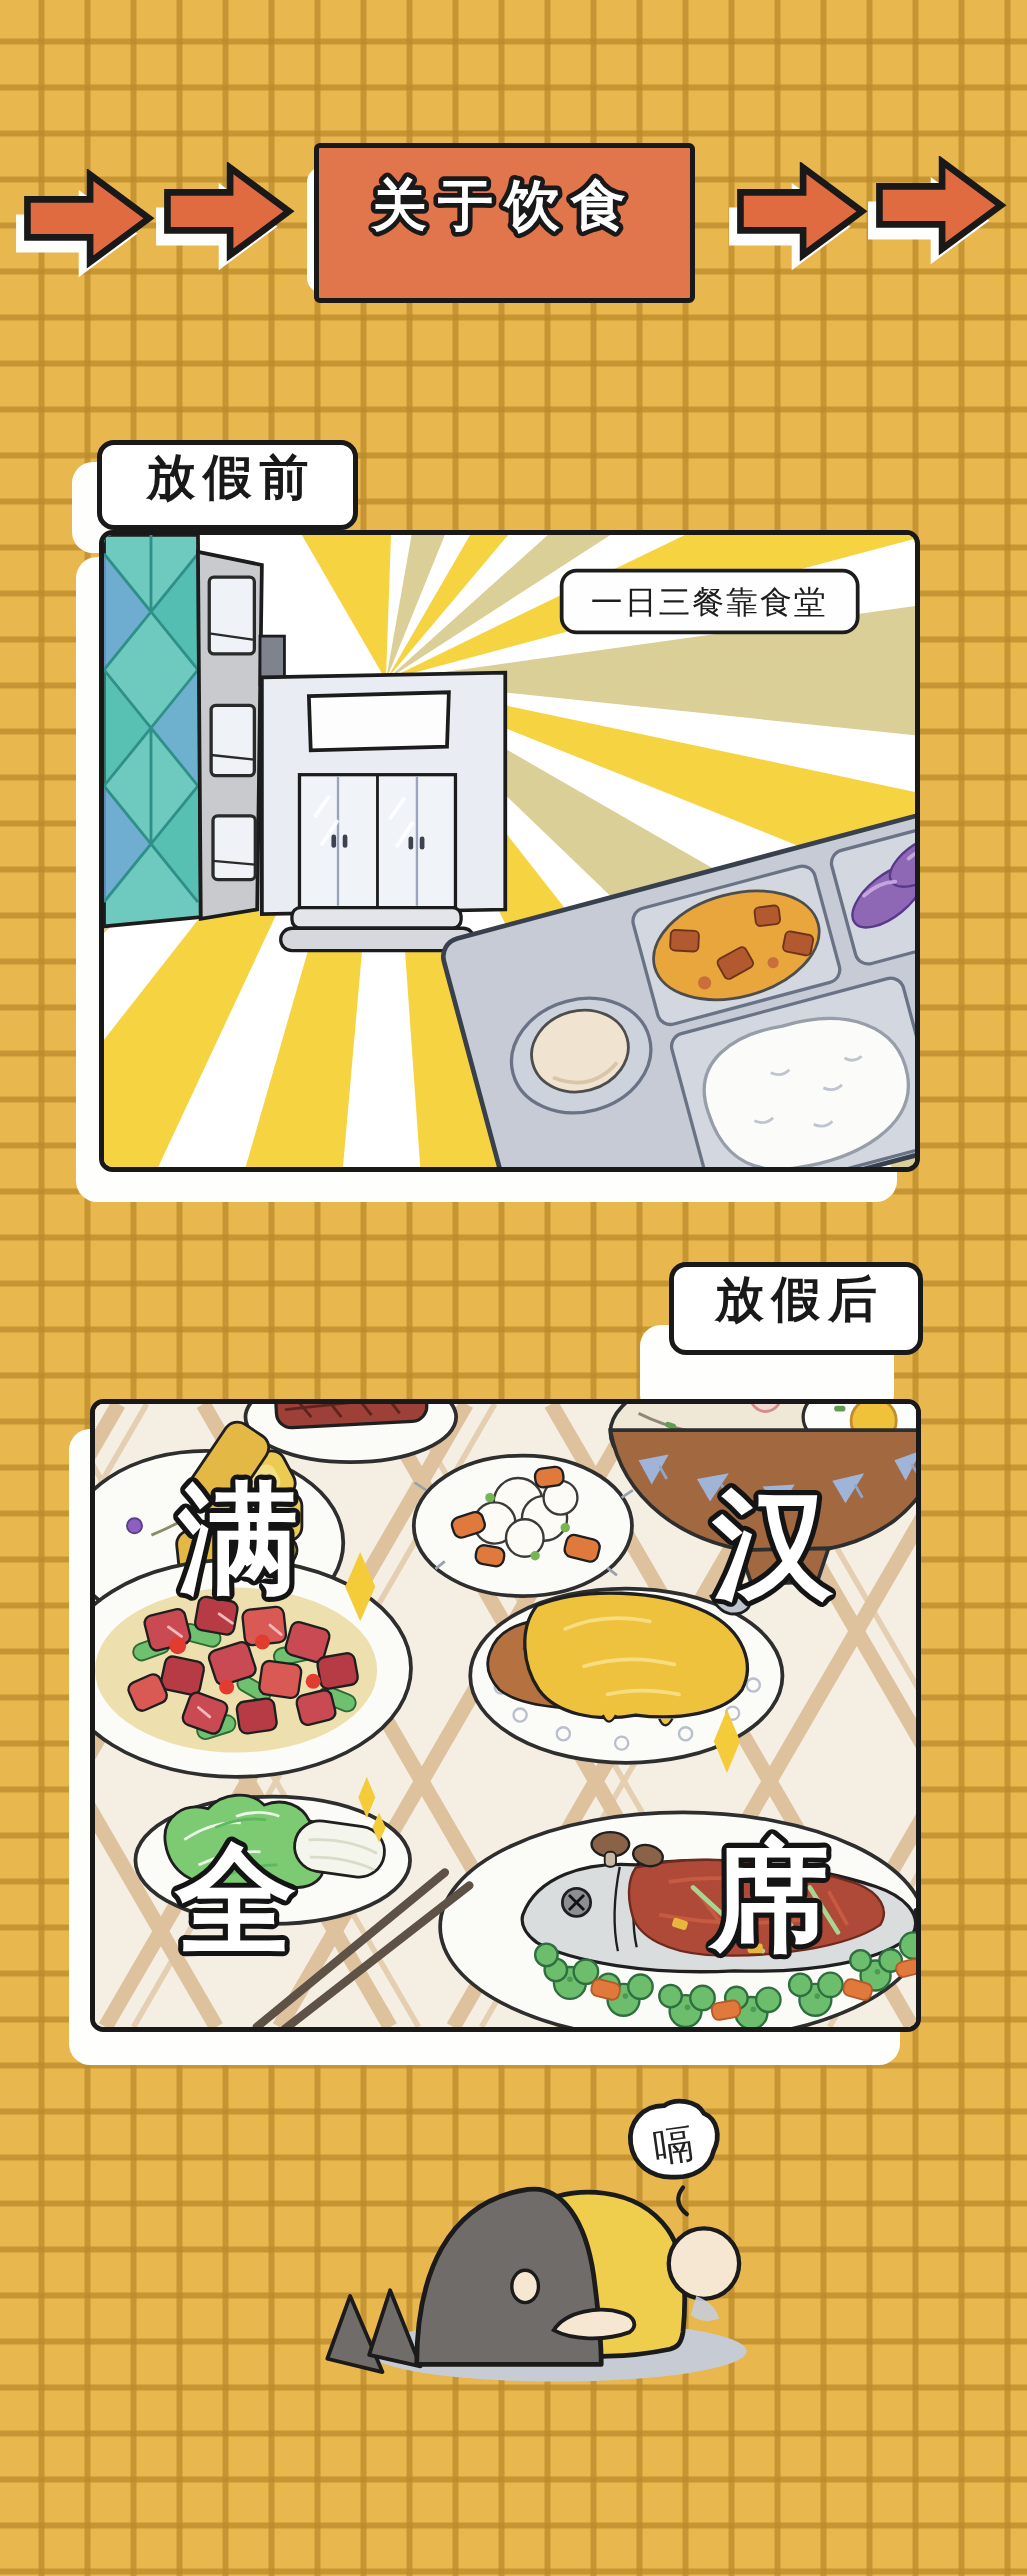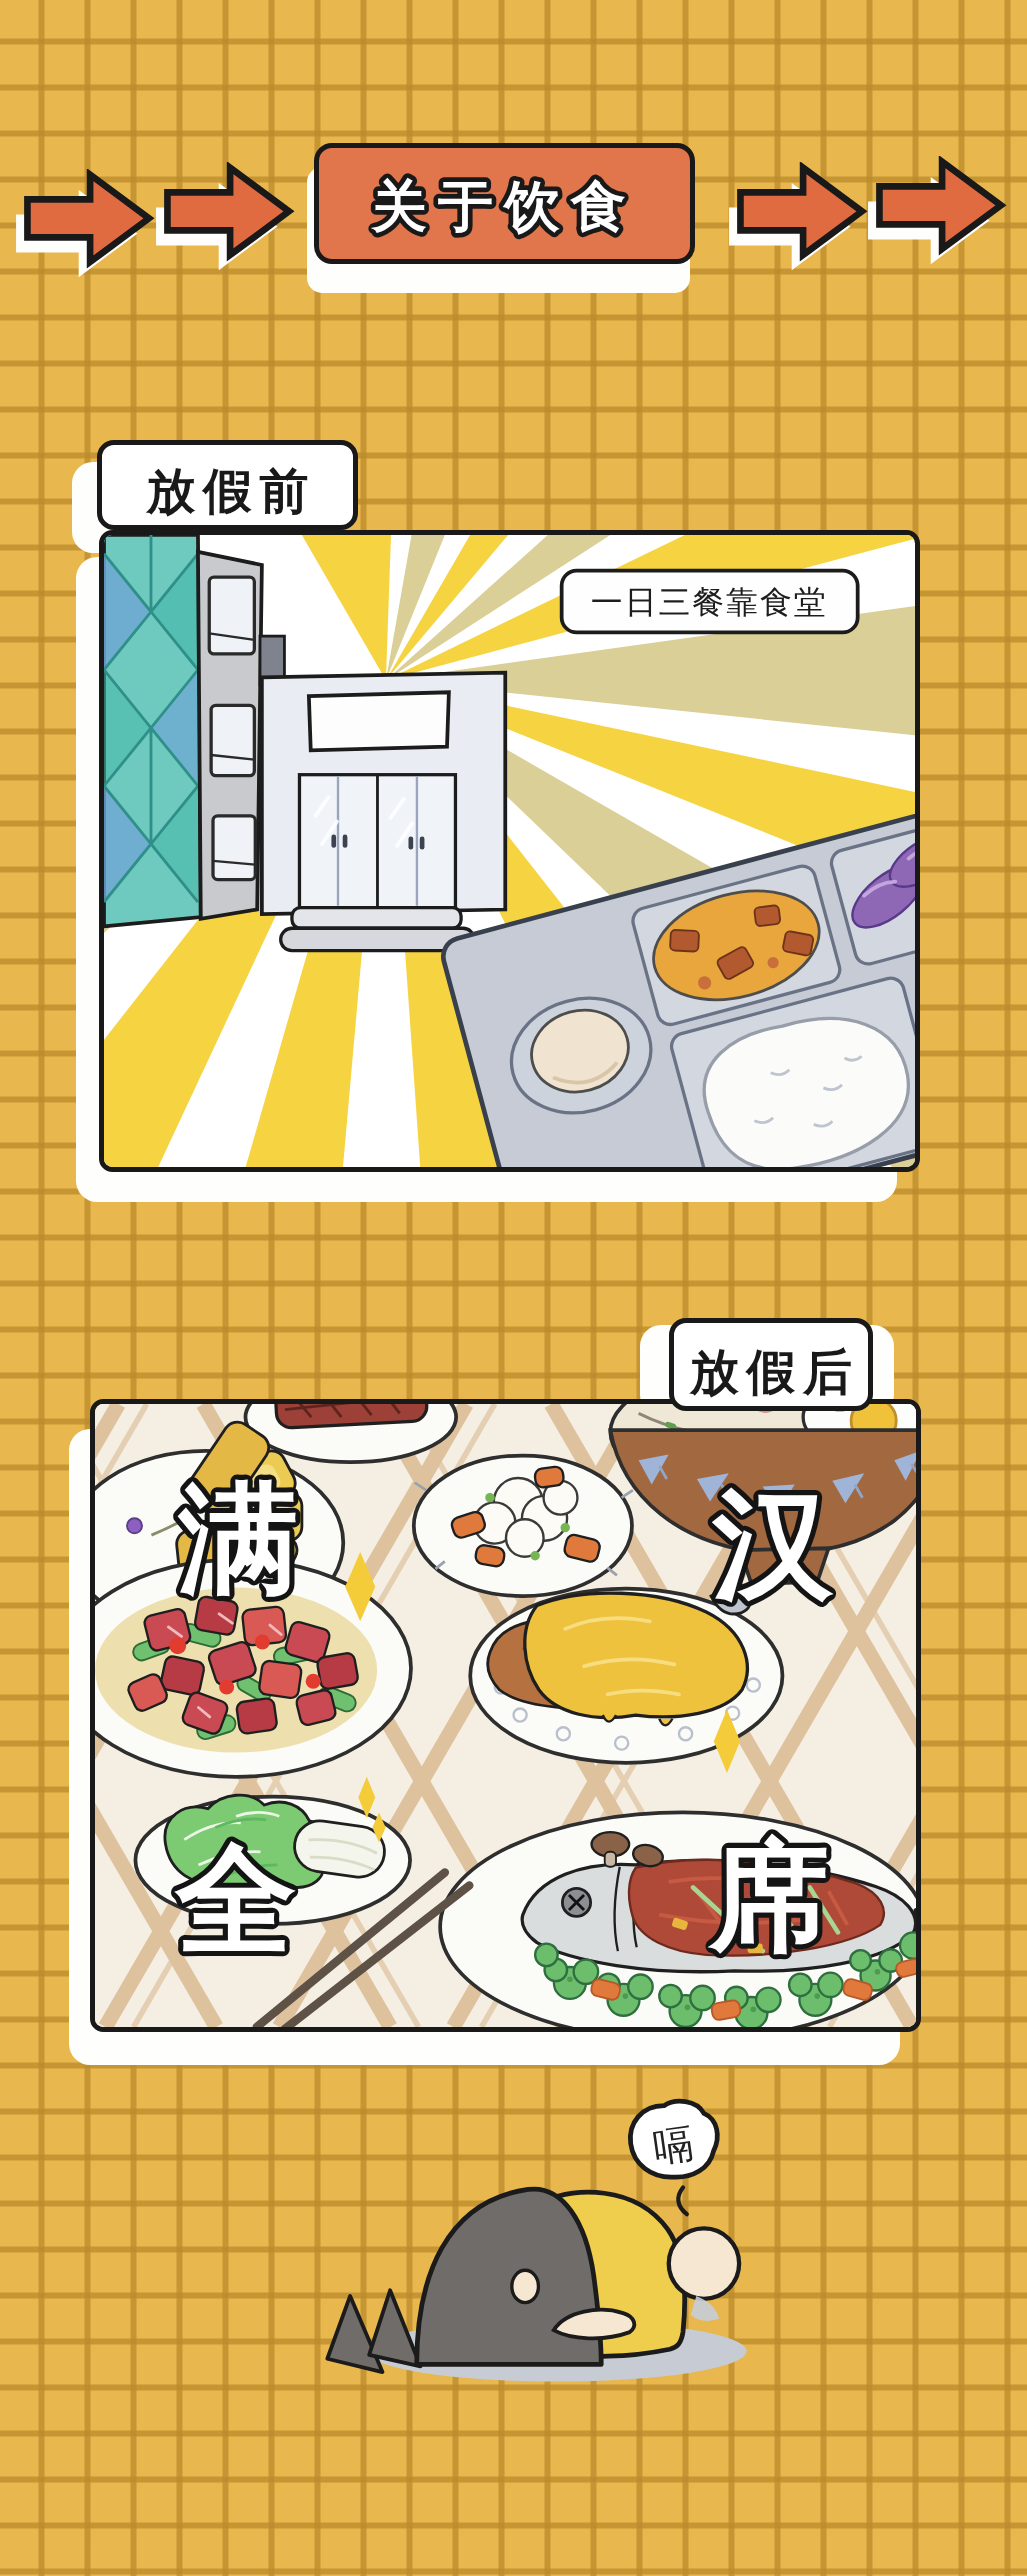--- a/index.html
+++ b/index.html
@@ -6,24 +6,24 @@
   *{box-sizing:border-box;}
   .page{position:relative;width:1028px;height:2576px;margin:0 auto;overflow:hidden;
     font-family:"DejaVu Sans","Liberation Sans",sans-serif;
     background-color:#E8B74D;
     background-image:
       repeating-linear-gradient(to right, rgba(186,137,42,0) 0 38px, rgba(186,137,42,.72) 39px 44px, rgba(186,137,42,0) 45px 46px),
       repeating-linear-gradient(to bottom, rgba(186,137,42,0) 0 38px, rgba(186,137,42,.72) 39px 44px, rgba(186,137,42,0) 45px 46px);
   }
   .abs{position:absolute;}
   .white-shadow{position:absolute;background:#FEFEFC;border-radius:21px;}
-  .banner{position:absolute;left:314px;top:143px;width:381px;height:121px;background:#E1754B;
-    border:5.7px solid #191919;border-radius:18px;display:flex;align-items:flex-end;justify-content:center;}
+  .banner{position:absolute;left:314px;top:143px;width:381px;height:160px;background:#E1754B;
+    border:5.7px solid #191919;border-radius:6px;display:flex;align-items:flex-start;justify-content:center;}
   .comic-label{position:absolute;background:#FFFFFF;border:5.7px solid #191919;border-radius:17px;
-    display:flex;align-items:flex-end;justify-content:center;
+    display:flex;align-items:flex-start;justify-content:center;
     font-size:49px;font-weight:800;letter-spacing:7.6px;text-indent:7.6px;color:#191919;}
   .panel{position:absolute;background:#FFFFFF;border:5.7px solid #191919;border-radius:13.3px;overflow:hidden;}
   .panel svg{display:block;width:100%;height:100%;}
   svg text{font-family:"DejaVu Sans","Liberation Sans",sans-serif;}
 </style>
 </head>
 <body>
 
 <div class="page">
 
@@ -399,21 +399,21 @@
 
       <g font-size="128" font-weight="bold" text-anchor="middle" fill="#FFFFFF" stroke="#141414" stroke-width="11" paint-order="stroke" stroke-linejoin="round">
         <text x="153" y="188">满</text>
         <text x="721" y="194">汉</text>
         <text x="150" y="573">全</text>
         <text x="717" y="570">席</text>
       </g>
     </svg>
   </div>
 
-  <div class="comic-label" style="left:669px;top:1318px;width:204px;height:93px;">
+  <div class="comic-label" style="left:669px;top:1262px;width:254px;height:93px;">
     <span>放假后</span>
   </div>
 
   <svg class="abs" style="left:314px;top:2094px;" width="447" height="305" viewBox="0 0 470 320">
     <ellipse cx="255" cy="270" rx="200" ry="32" fill="#C7CCD4"></ellipse>
     <g>
       <polygon points="38,212 72,292 14,278" fill="#6F6C69" stroke="#1b1b1b" stroke-width="4" stroke-linejoin="round"></polygon>
       <polygon points="80,206 112,286 58,274" fill="#6F6C69" stroke="#1b1b1b" stroke-width="4" stroke-linejoin="round"></polygon>
       <path d="M225,120 C275,92 340,98 372,142 C390,168 392,210 388,250 C386,262 382,266 374,268 C330,277 285,278 255,270 L235,255 Z" fill="#EFCE4E" stroke="#1b1b1b" stroke-width="5" stroke-linejoin="round"></path>
       <path d="M108,284 C108,190 140,112 225,100 C262,95 286,135 294,190 C300,235 302,262 302,284 Z" fill="#6F6C69" stroke="#1b1b1b" stroke-width="5" stroke-linejoin="round"></path>

